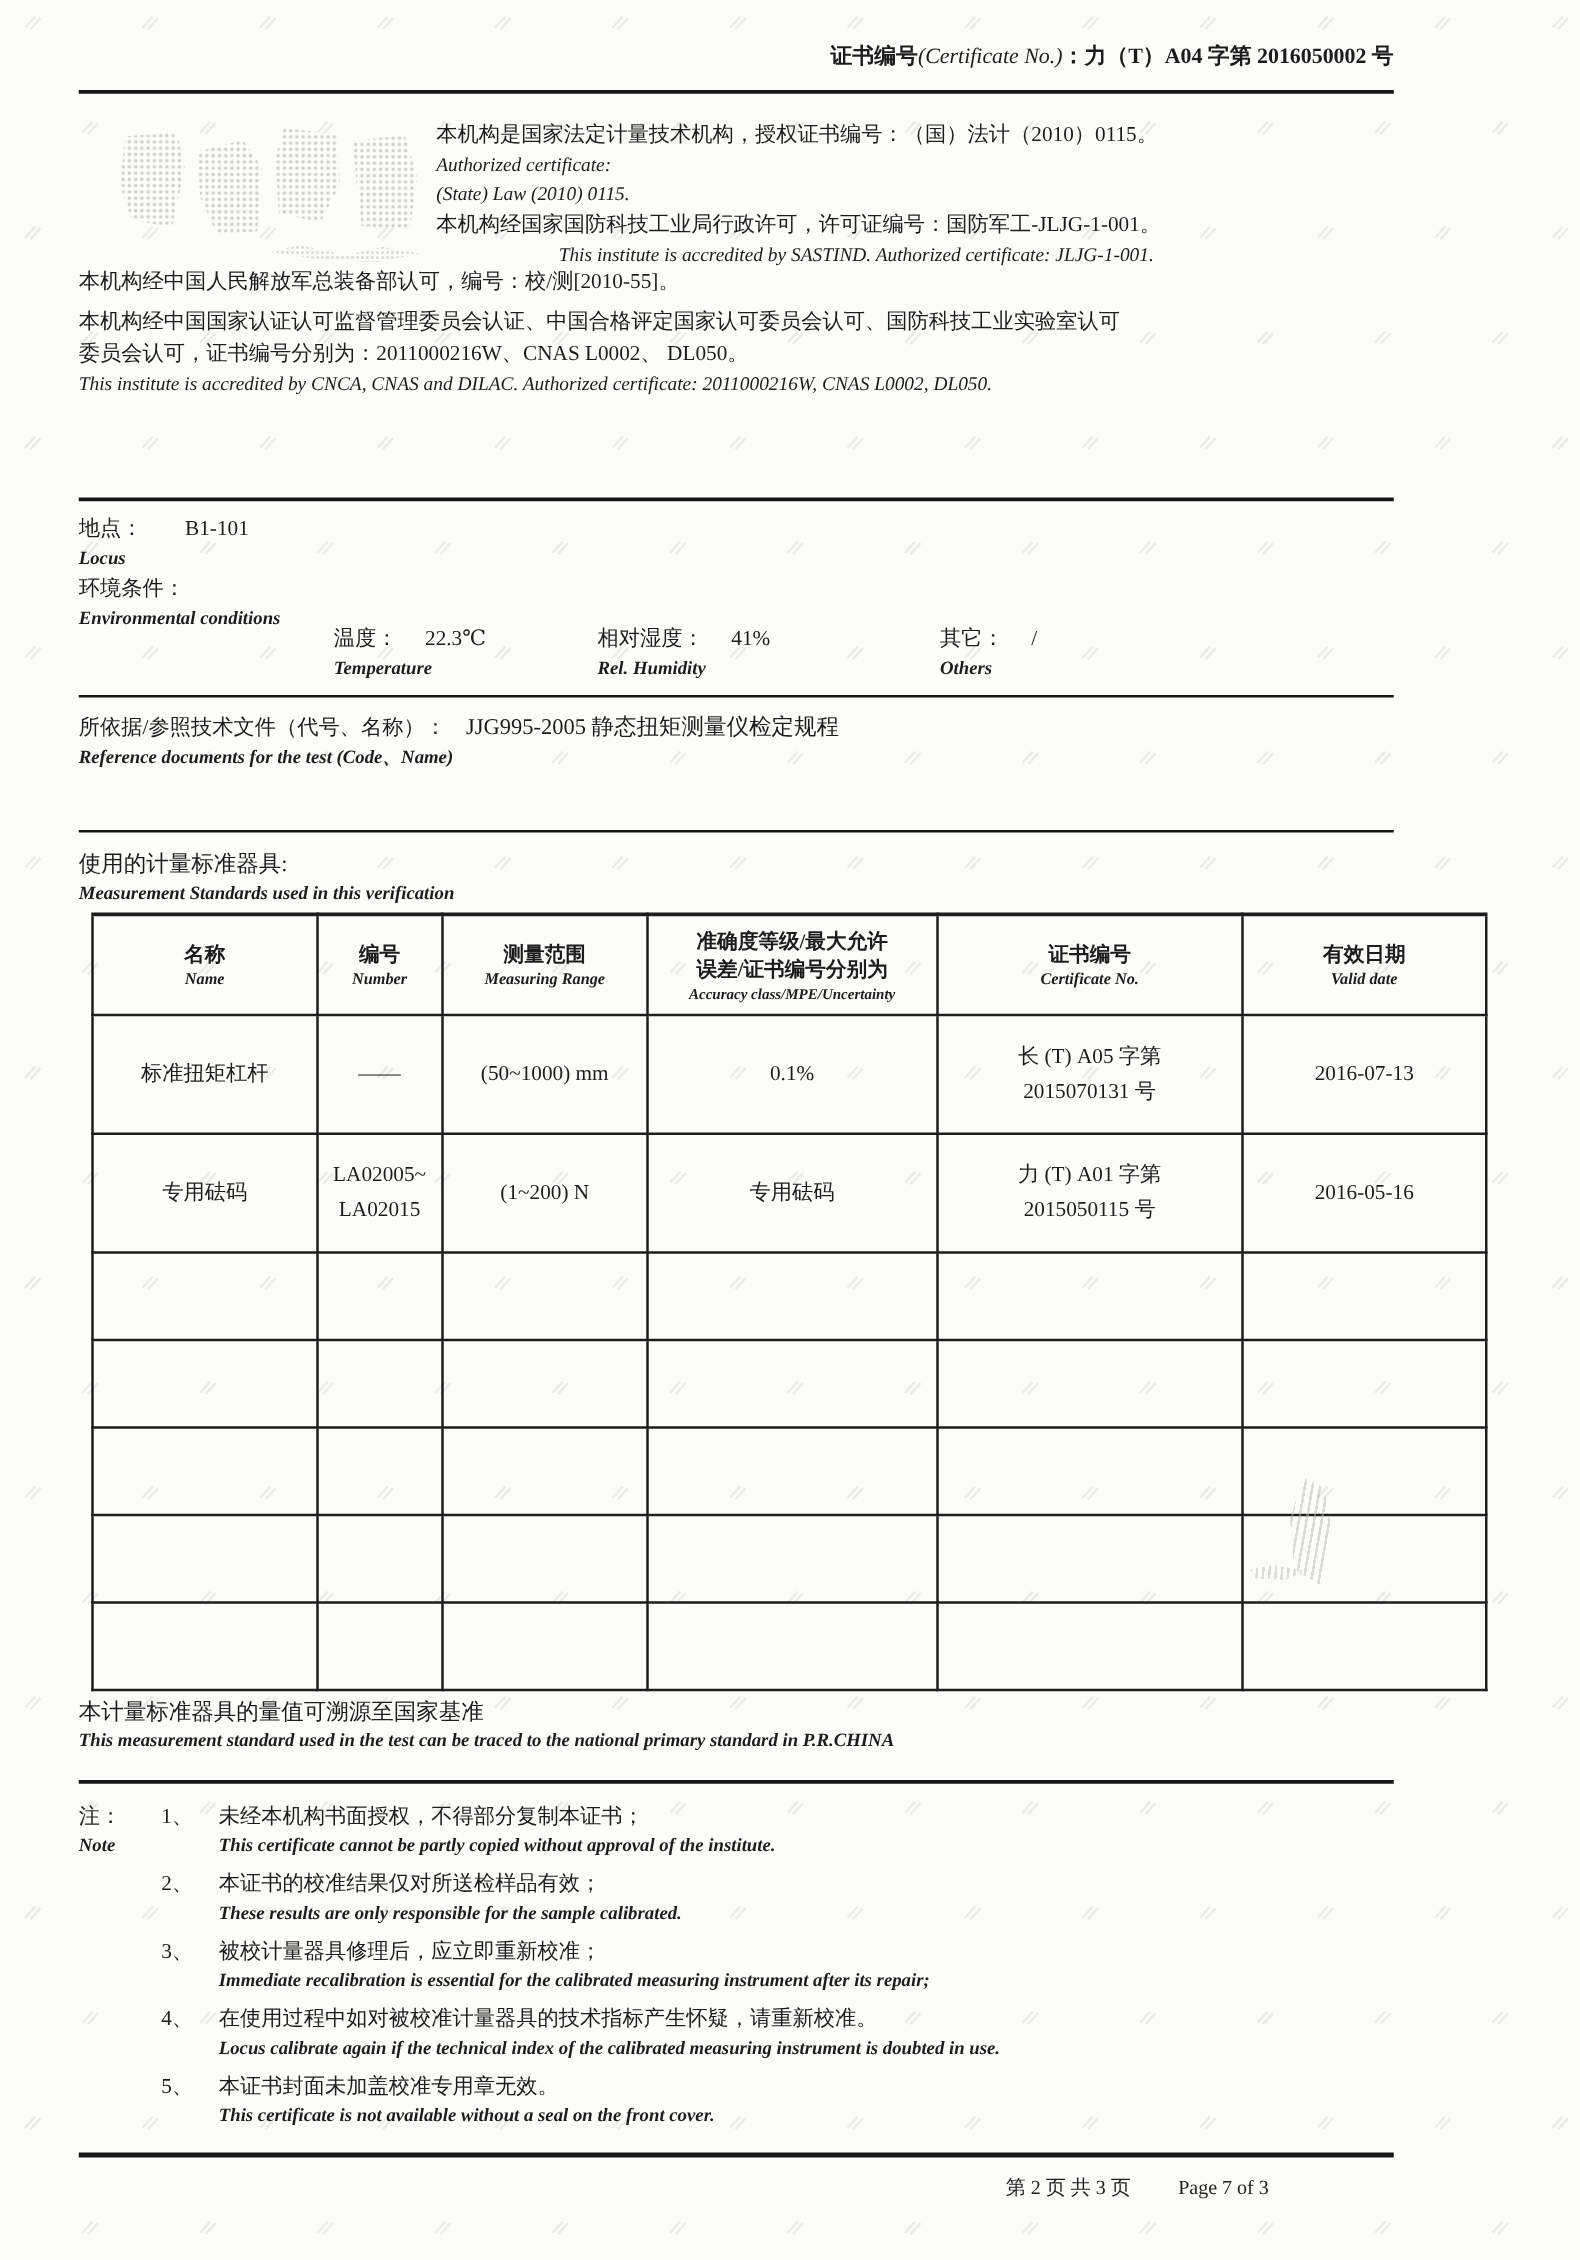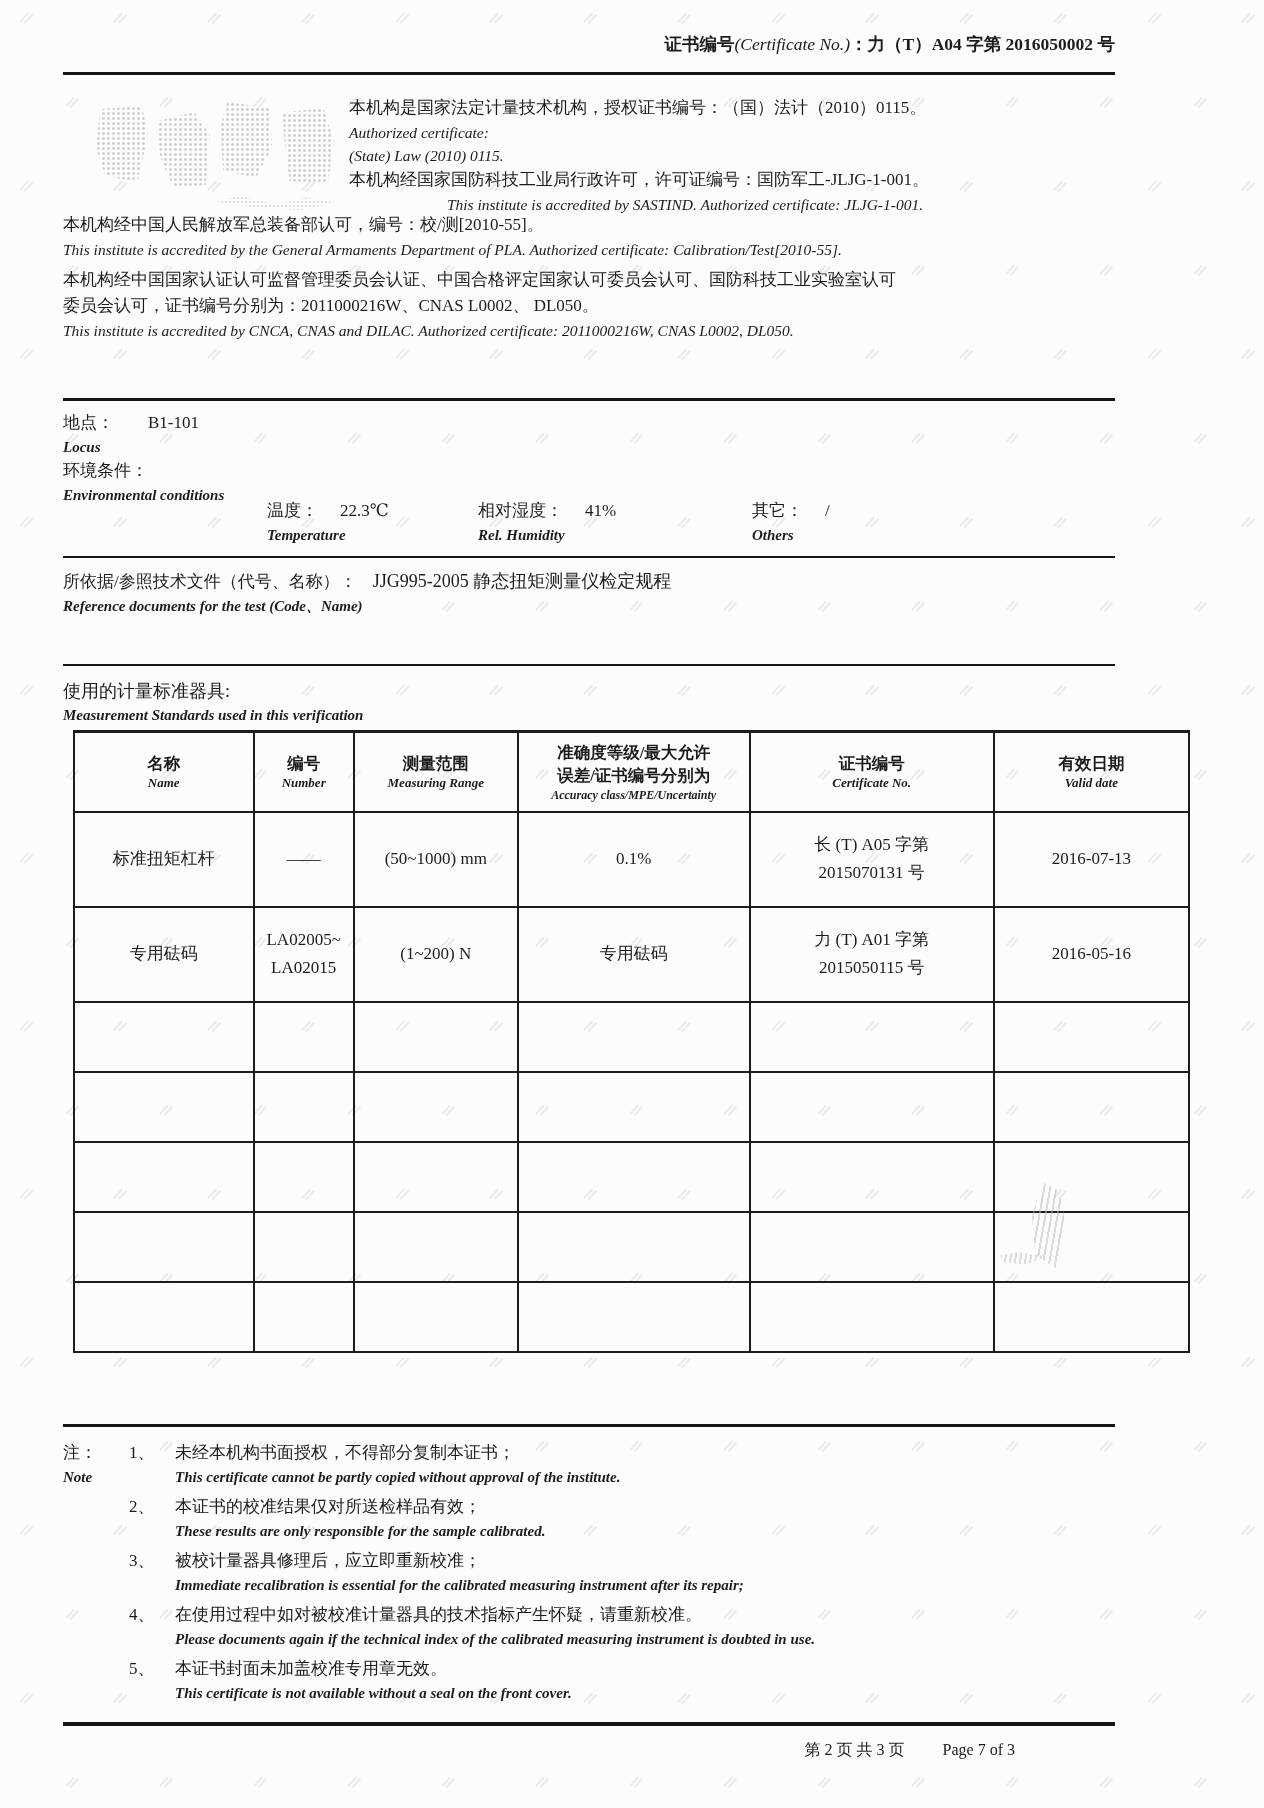--- a/index.html
+++ b/index.html
@@ -412,21 +412,20 @@
     <div class="en-it gap-line">
       <span>Authorized certificate:</span>
     </div>
     <div class="en-it">(State) Law (2010) 0115.</div>
     <div class="cn">本机构经国家国防科技工业局行政许可，许可证编号：国防军工-JLJG-1-001。</div>
     <div class="en-it centered">This institute is accredited by SASTIND. Authorized certificate: JLJG-1-001.</div>
   </div>
 
   <div class="intro-full">
     <div class="cn">本机构经中国人民解放军总装备部认可，编号：校/测[2010-55]。</div>
-    <div class="en-it">This institute is accredited by the General Armaments Department of PLA. Authorized certificate: Calibration/Test[2010-55].</div>
     <div class="cn" style="margin-top:6px;">本机构经中国国家认证认可监督管理委员会认证、中国合格评定国家认可委员会认可、国防科技工业实验室认可</div>
     <div class="cn">委员会认可，证书编号分别为：2011000216W、CNAS L0002、 DL050。</div>
     <div class="en-it">This institute is accredited by CNCA, CNAS and DILAC. Authorized certificate: 2011000216W, CNAS L0002, DL050.</div>
   </div>
 
   <div class="rule" style="top:398px;height:3px;"></div>
 
   <div class="locus-block">
     <div class="cn">
       <span>地点：</span><span class="inline-val">B1-101</span>
@@ -567,20 +566,24 @@
           <td></td>
           <td></td>
           <td></td>
           <td></td>
           <td></td>
           <td></td>
         </tr>
     </tbody>
   </table>
 
+  <div class="trace">
+    <div class="cn">本计量标准器具的量值可溯源至国家基准</div>
+    <div class="en-bi">This measurement standard used in the test can be traced to the national primary standard in P.R.CHINA</div>
+  </div>
 
   <div class="rule" style="top:1424px;height:3px;"></div>
 
   <div class="notes">
     <div class="note-label">
       <div class="cn">注：</div>
       <div class="en-bi">Note</div>
     </div>
     <div class="note-items">
       <div class="note-item">
@@ -601,21 +604,21 @@
         <div class="note-num">3、</div>
         <div class="note-body">
           <div class="cn">被校计量器具修理后，应立即重新校准；</div>
           <div class="en-bi">Immediate recalibration is essential for the calibrated measuring instrument after its repair;</div>
         </div>
       </div>
       <div class="note-item">
         <div class="note-num">4、</div>
         <div class="note-body">
           <div class="cn">在使用过程中如对被校准计量器具的技术指标产生怀疑，请重新校准。</div>
-          <div class="en-bi">Please documents again if the technical index of the calibrated measuring instrument is doubted in use.</div>
+          <div class="en-bi">Locus calibrate again if the technical index of the calibrated measuring instrument is doubted in use.</div>
         </div>
       </div>
       <div class="note-item">
         <div class="note-num">5、</div>
         <div class="note-body">
           <div class="cn">本证书封面未加盖校准专用章无效。</div>
           <div class="en-bi">This certificate is not available without a seal on the front cover.</div>
         </div>
       </div>
     </div>

